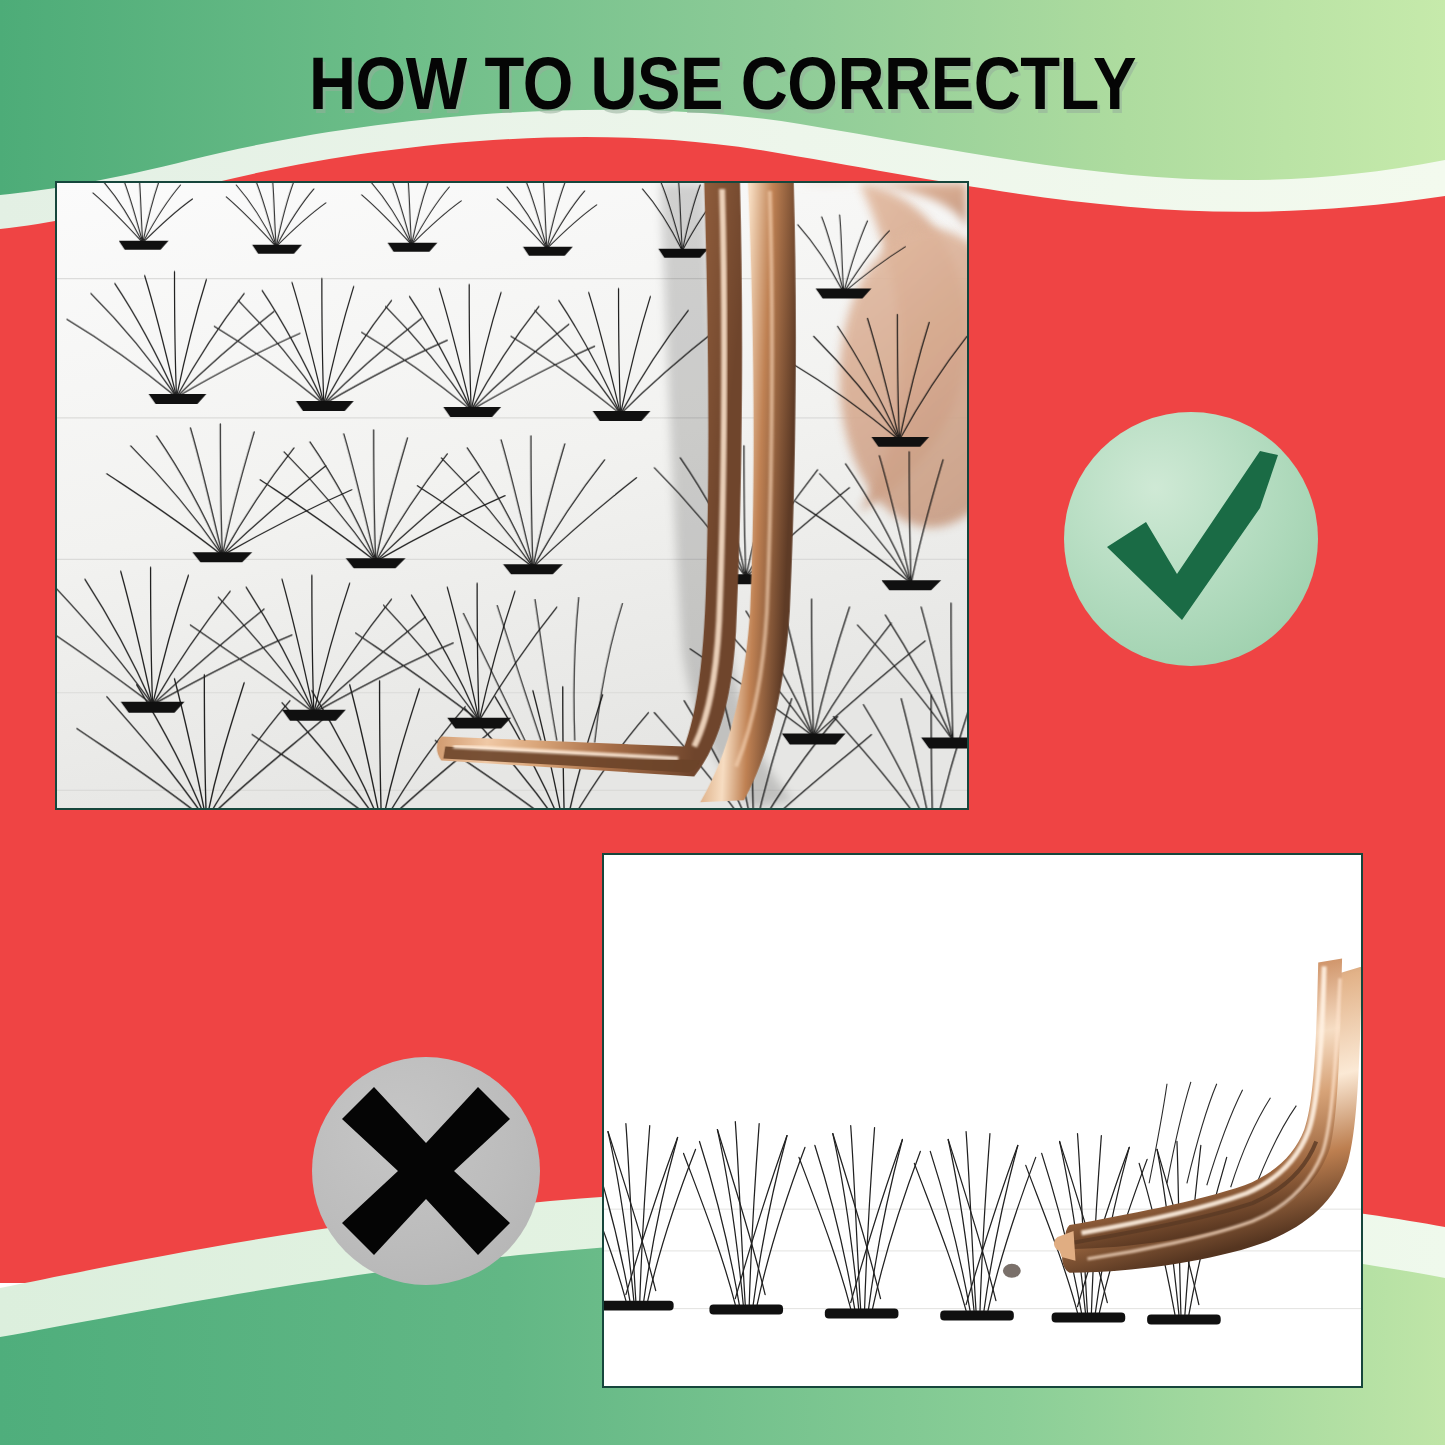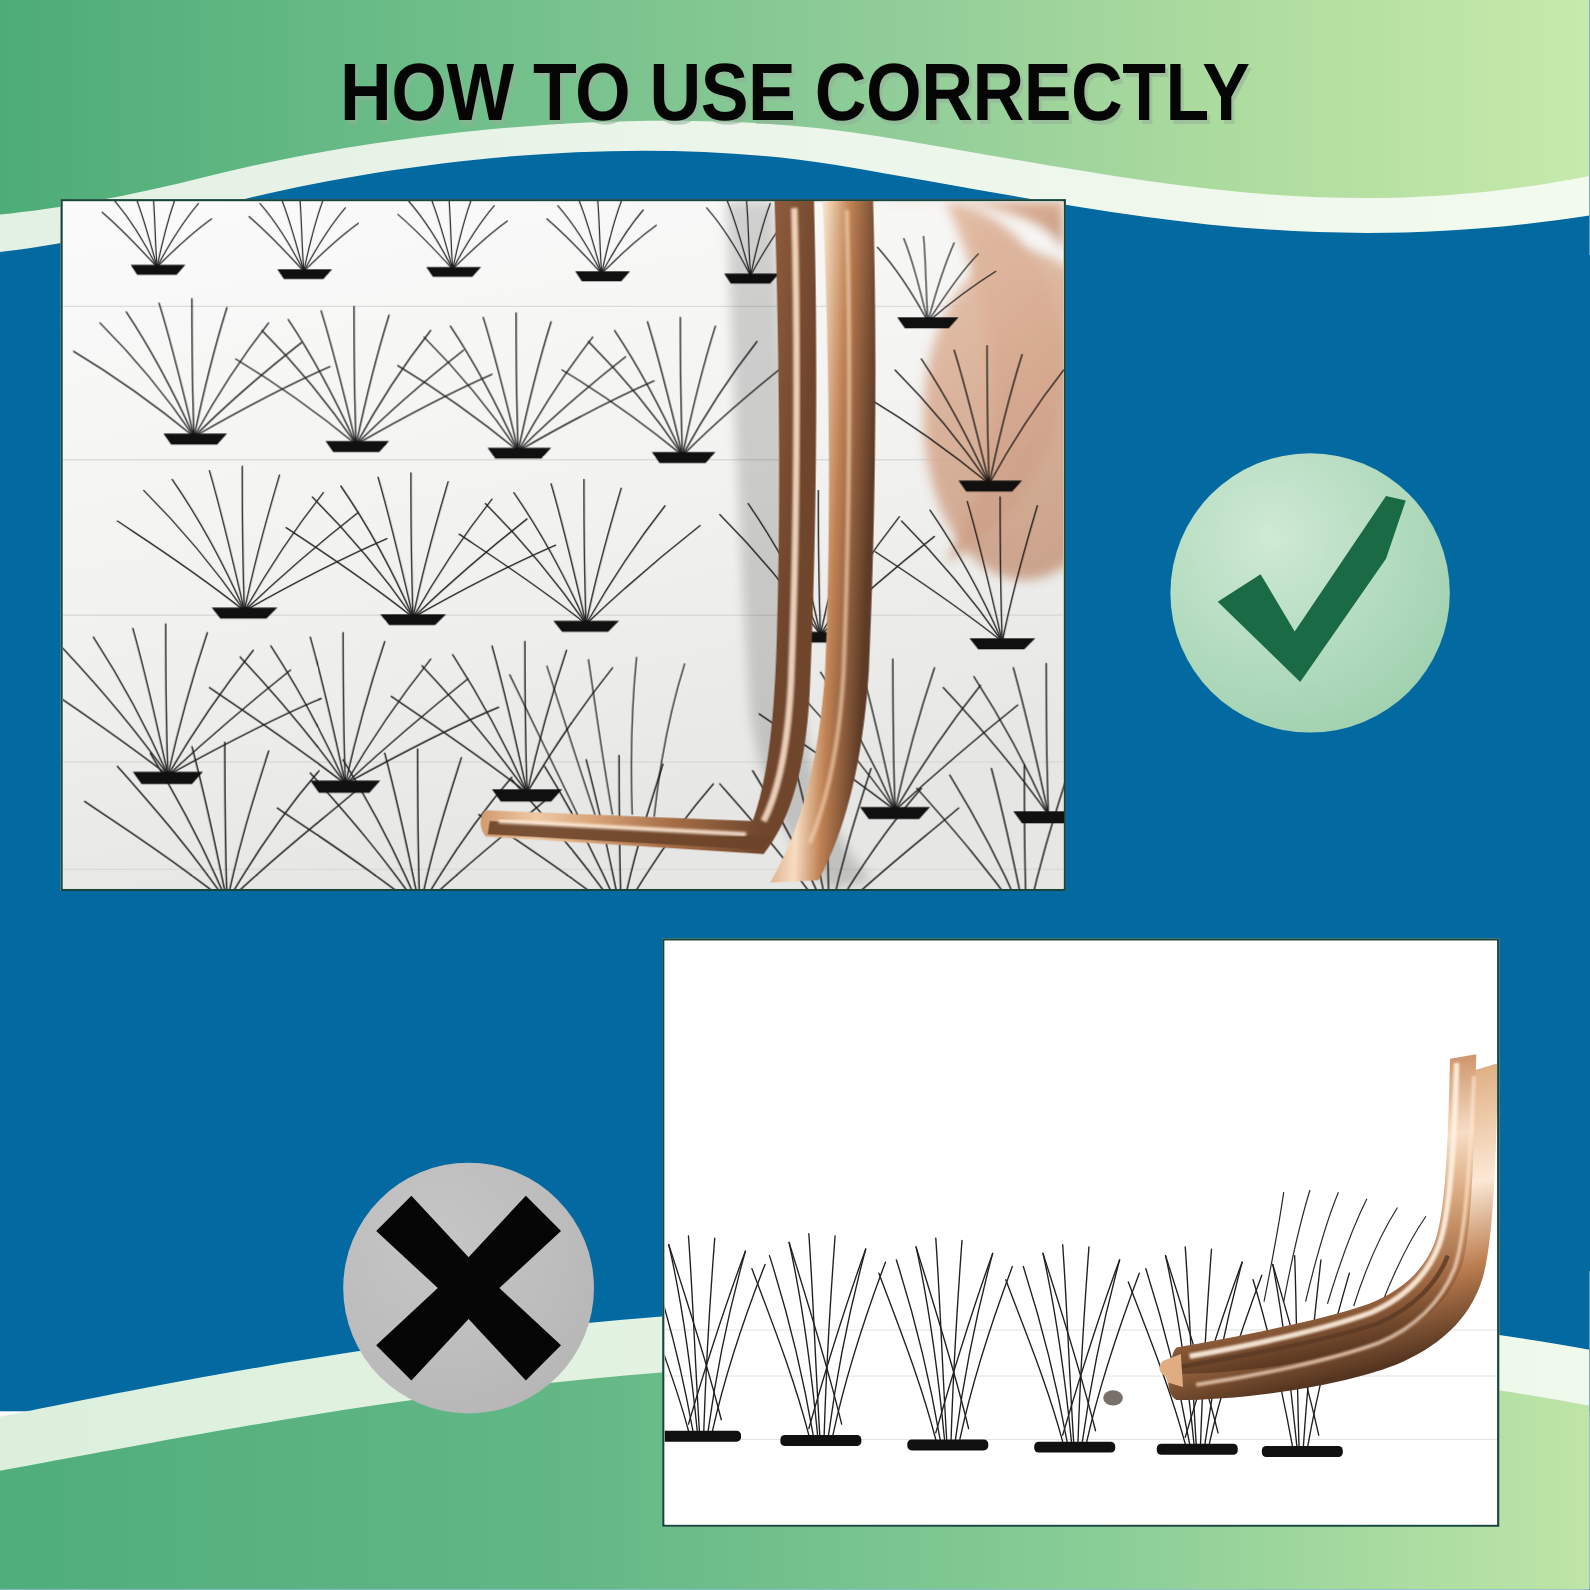--- a/index.html
+++ b/index.html
@@ -4,21 +4,21 @@
 <style>
   * { margin:0; padding:0; box-sizing:border-box; }
   html,body { width:1445px; height:1445px; }
   body {
     font-family:"Liberation Sans", sans-serif;
     background:#ffffff;
     position:relative;
     overflow:hidden;
   }
 
-  #stage { position:absolute; inset:0; width:1445px; height:1283px; background:#0369a1; }
+  #stage { position:absolute; inset:0; width:1445px; height:1283px; background:#ef4444; }
 
   
   .bg-layer { position:absolute; inset:0; width:1445px; height:1445px; pointer-events:none; }
 
   
   .title {
     position:absolute;
     left:0; top:47px;
     width:1445px;
     text-align:center;

